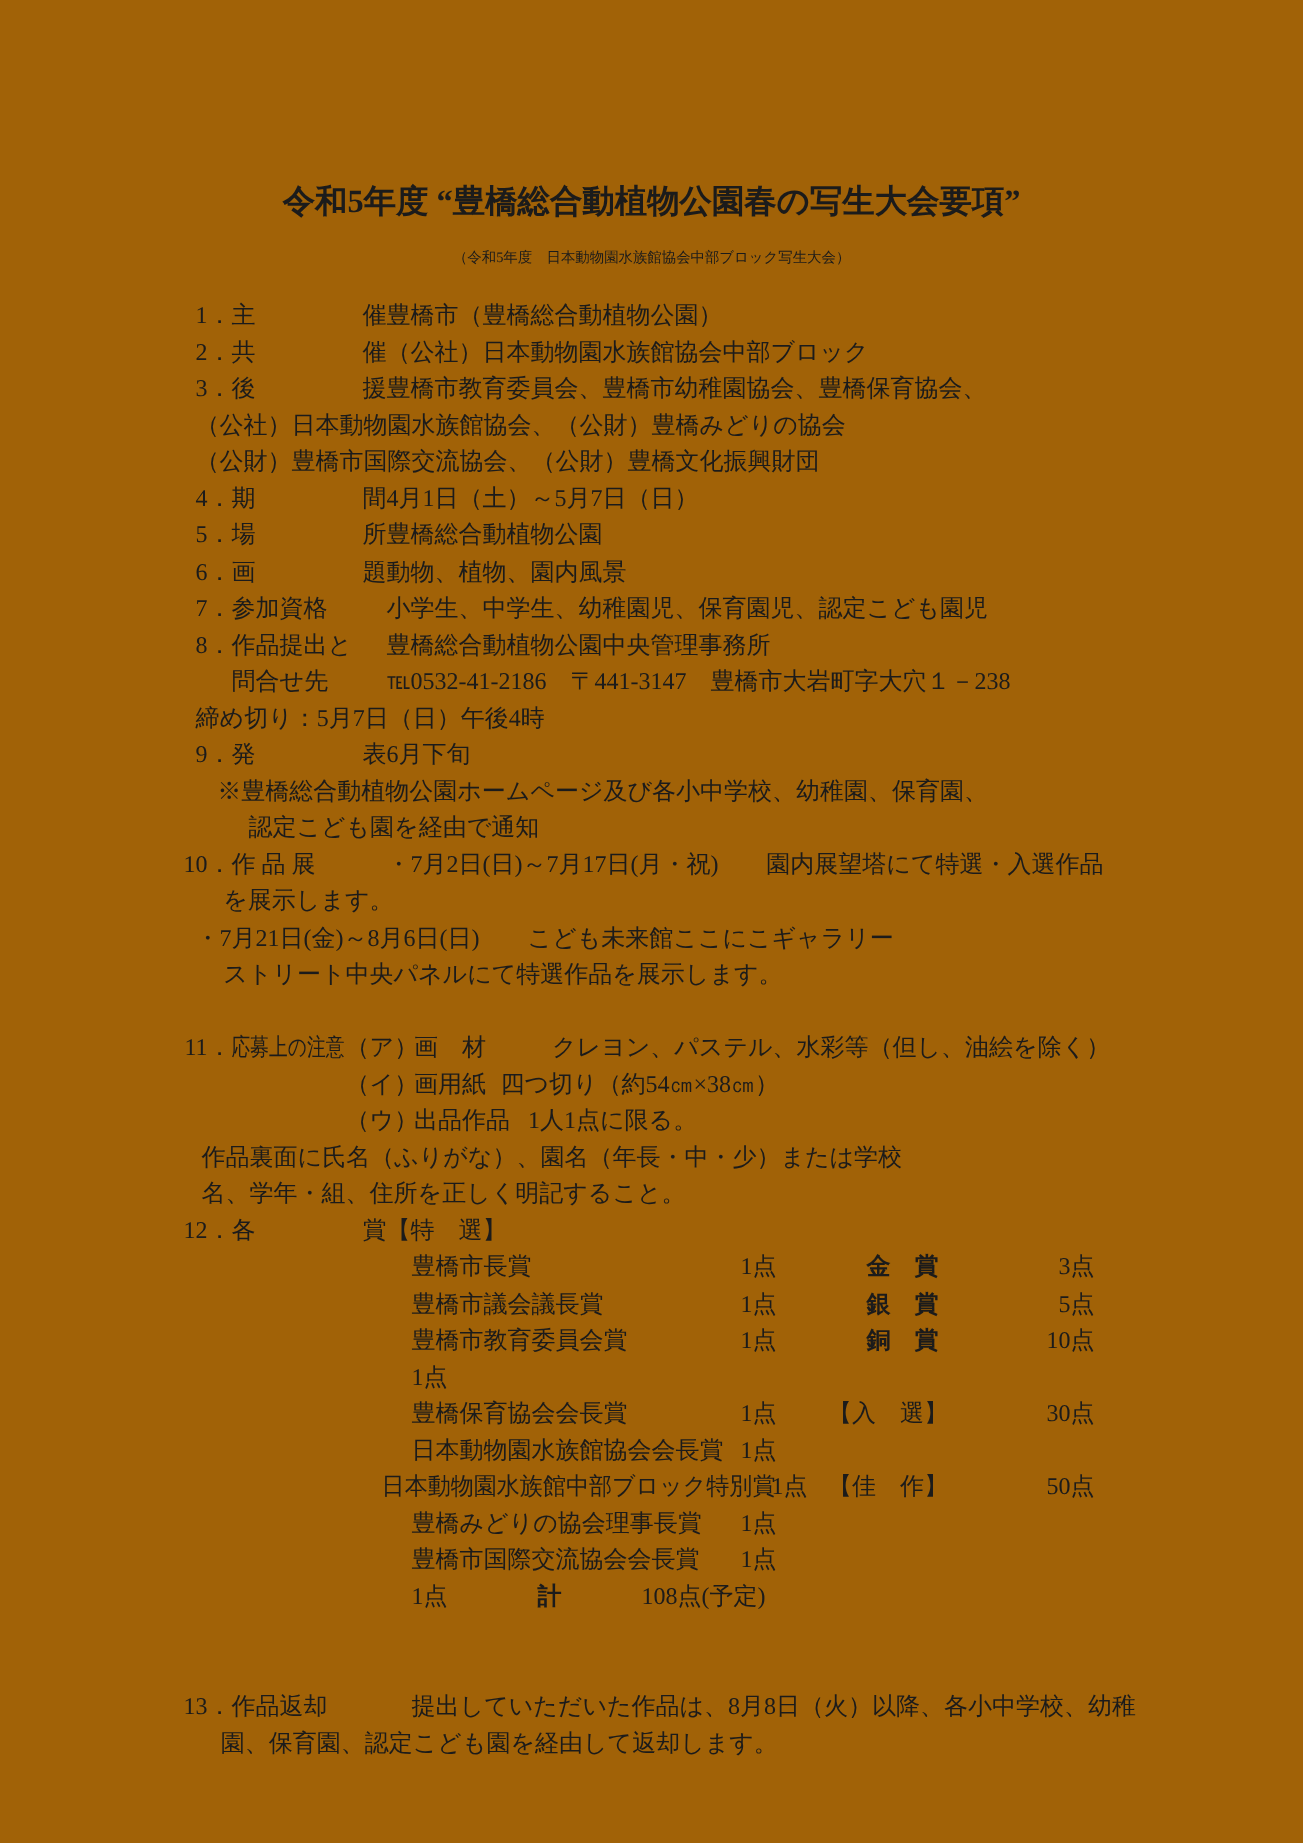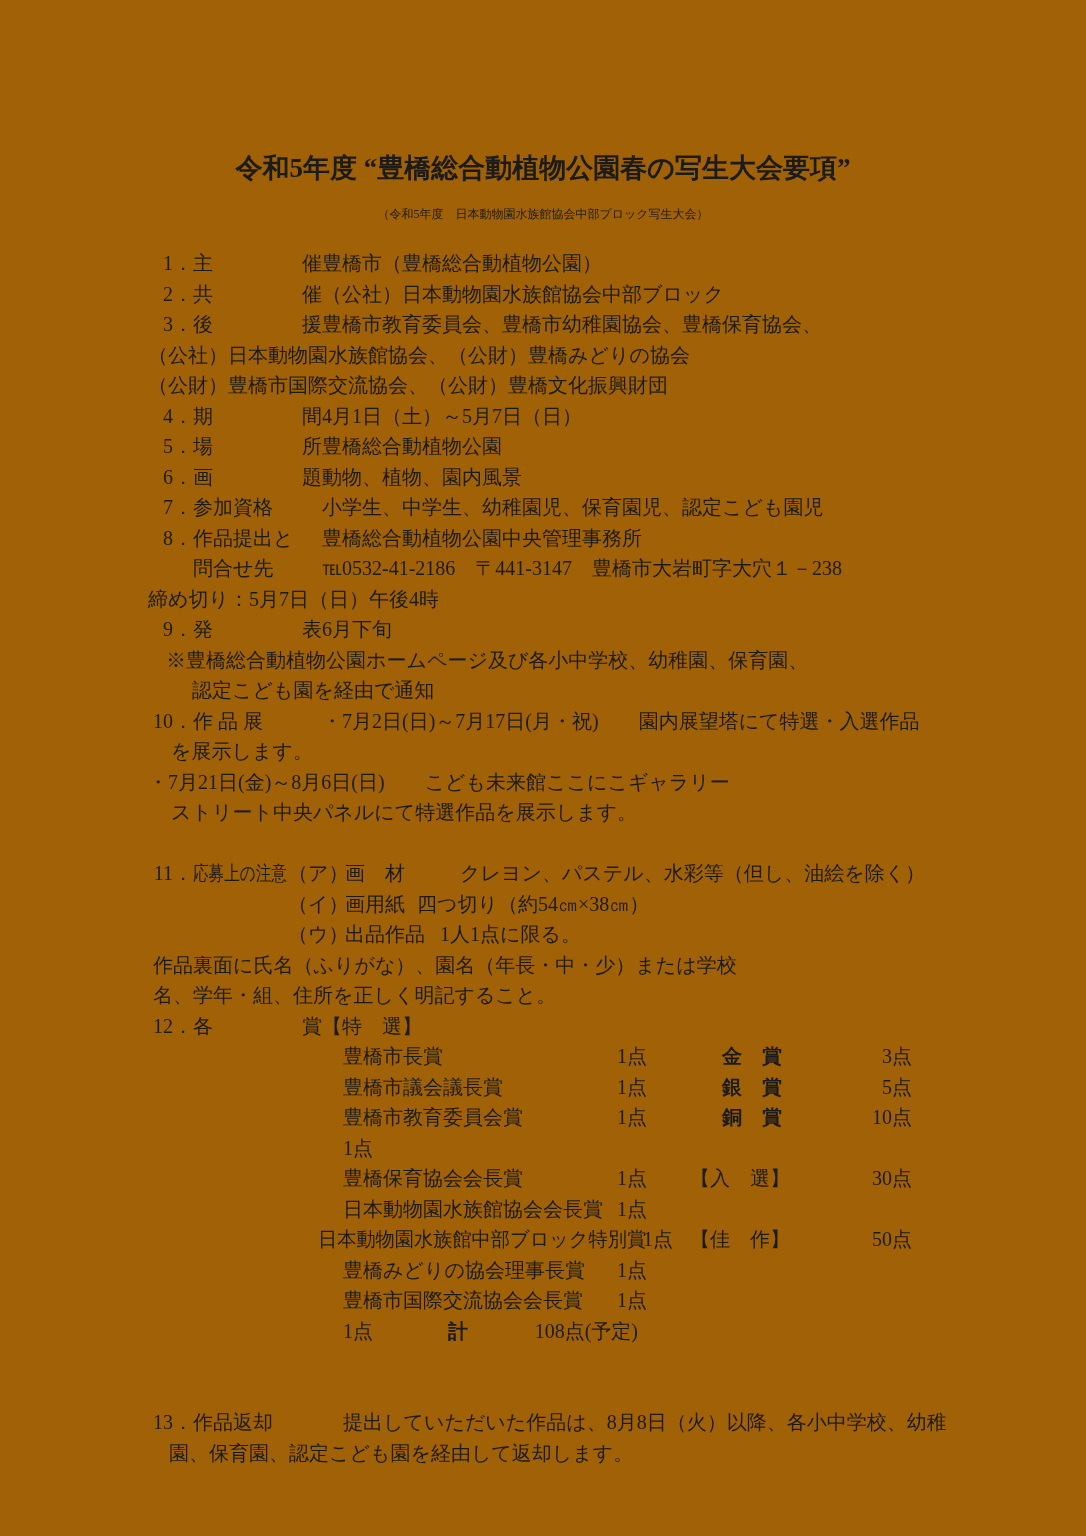--- a/index.html
+++ b/index.html
@@ -5,21 +5,21 @@
   html,body{margin:0;padding:0;background:#ffffff;}
   .page{
     position:relative;width:1086px;height:1536px;background:#a16207;
     color:#1b1b1b;font-family:"Liberation Serif","DejaVu Serif",serif;
     font-size:20px;overflow:hidden;
   }
   .title{margin:0;padding-top:150px;text-align:center;font-size:27px;font-weight:700;line-height:36px;white-space:nowrap;}
   .subtitle{margin-top:15px;text-align:center;font-size:12px;line-height:26px;white-space:nowrap;}
   .content{margin-top:21px;}
   .line{display:flex;align-items:baseline;height:30.5px;line-height:30.5px;padding-left:148px;white-space:nowrap;}
-  .line.cont{}
+  .line.cont{margin-left:15px;}
   .num{flex:none;width:45px;text-align:right;}
   .label{flex:none;width:129px;}
   .label.spread{text-align:justify;text-align-last:justify;text-justify:inter-character;}
   .label.squeeze{width:95px;transform:scaleX(0.78);transform-origin:0 50%;}
   .val{flex:none;}
   .ind5{margin-left:5px;}
   .ind18{margin-left:18px;}
   .ind21{margin-left:21px;}
   .ind23{margin-left:23px;}
   .ind44{margin-left:44px;}

